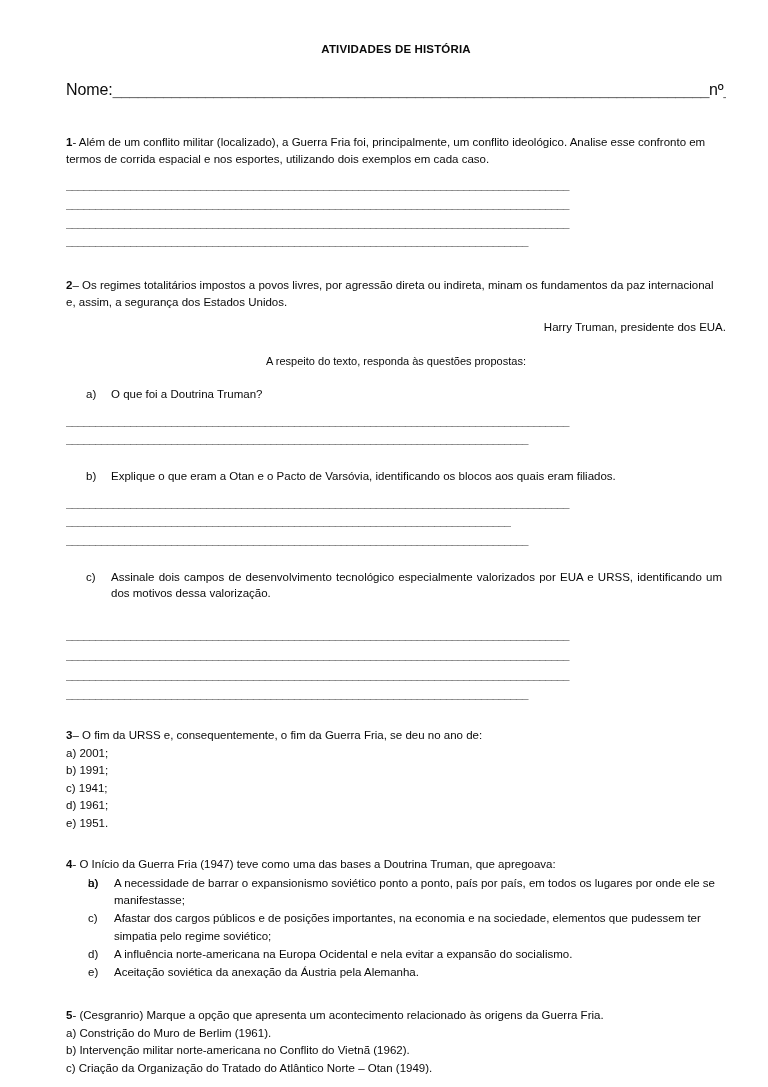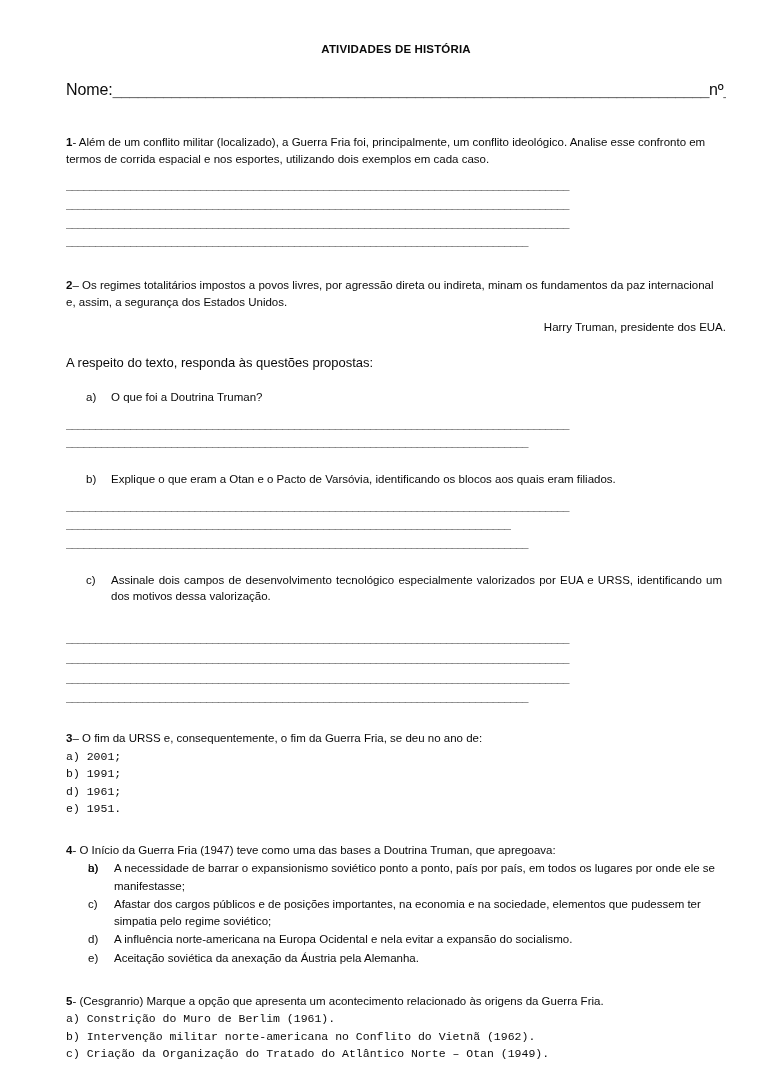--- a/index.html
+++ b/index.html
@@ -54,22 +54,23 @@
   .q4 { margin-top: 24px; }
   .q5 { margin-top: 26px; }
   .q-num { font-weight: bold; }
   .quote-attrib {
     text-align: right;
     font-size: 11.5px;
     margin-top: 11px;
     padding-left: 120px;
   }
   .lead-in {
-    font-size: 13px;
+    font-size: 11px;
     margin-top: 22px;
+    text-align: center;
   }
   .sub-q {
     font-size: 11.5px;
     margin-top: 19px;
     padding-left: 45px;
     position: relative;
     line-height: 1.45;
   }
   .sub-q .marker {
     position: absolute;
@@ -92,21 +93,20 @@
     white-space: nowrap;
     overflow: hidden;
     display: block;
     font-size: 11.5px;
   }
   .gap-before-lines { margin-top: 24px; }
   .opts {
     font-size: 11.5px;
     line-height: 1.52;
     margin-top: 1px;
-    font-family: Liberation Mono, monospace;
   }
   .opt-flat { display: block; }
   .opts-indent {
     margin-top: 2px;
     font-size: 11.5px;
     line-height: 1.5;
   }
   .opt-ind {
     position: relative;
     padding-left: 48px;
@@ -171,20 +171,21 @@
     <span class="a-line">______________________________________________________________________________________</span>
     <span class="a-line">_______________________________________________________________________________</span>
   </div>
 
   <div class="q-block q3">
     <span class="q-num">3</span><span>– O fim da URSS e, consequentemente, o fim da Guerra Fria, se deu no ano de:</span>
   </div>
   <div class="opts">
     <span class="opt-flat">a) 2001;</span>
     <span class="opt-flat">b) 1991;</span>
+    <span class="opt-flat">c) 1941;</span>
     <span class="opt-flat">d) 1961;</span>
     <span class="opt-flat">e) 1951.</span>
   </div>
 
   <div class="q-block q4">
     <span class="q-num">4</span><span>- O Início da Guerra Fria (1947) teve como uma das bases a Doutrina Truman, que apregoava:</span>
   </div>
   <div class="opts-indent">
     <div class="opt-ind">
       <span class="marker">a)</span>

